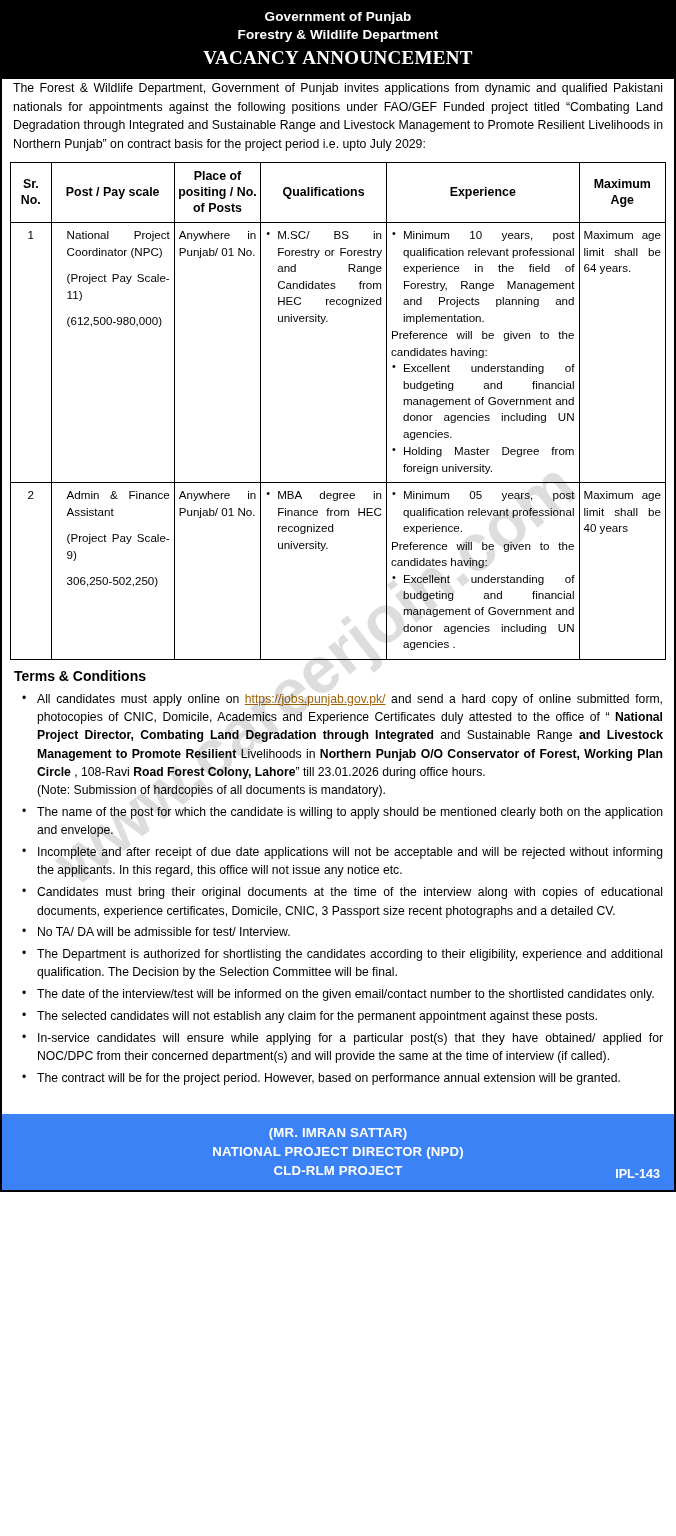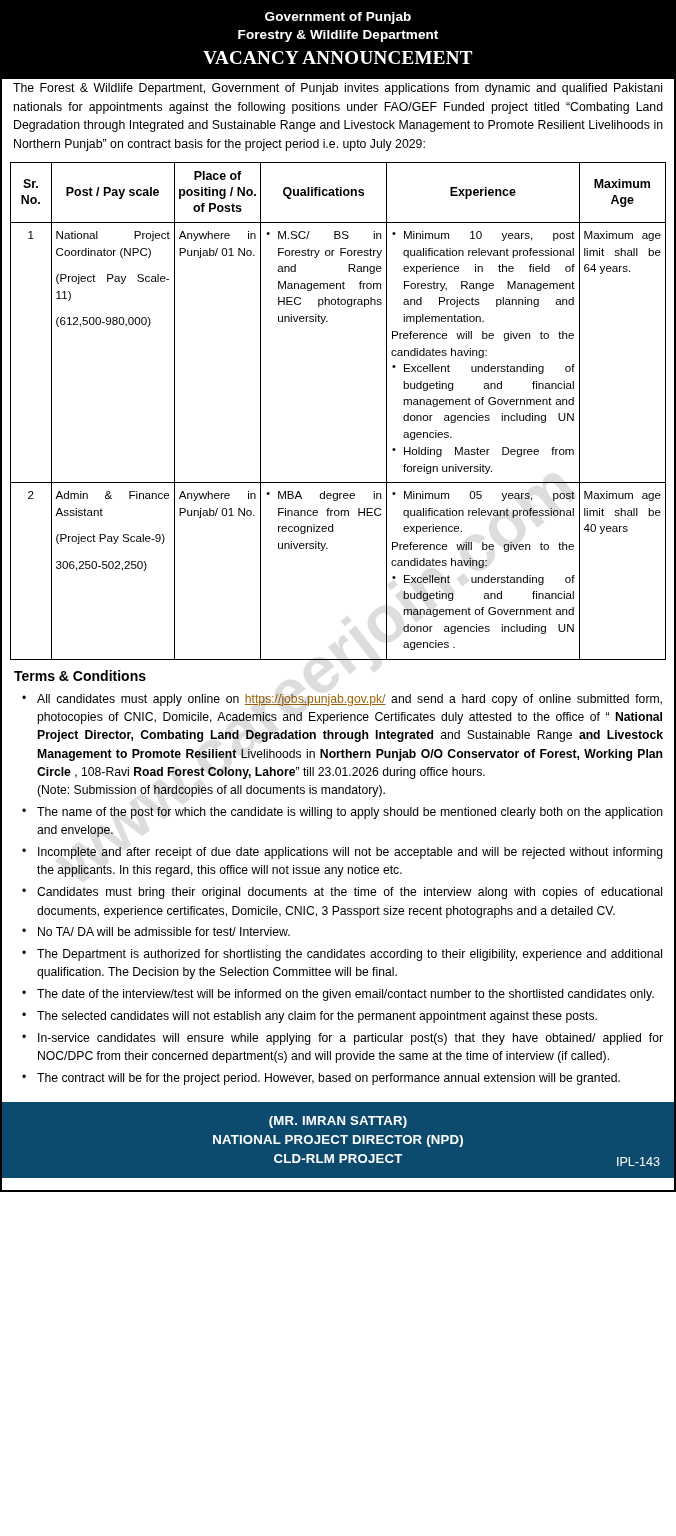--- a/index.html
+++ b/index.html
@@ -26,21 +26,21 @@
   table.vac{width:100%;border-collapse:collapse;table-layout:fixed;
             border:1.6px solid #000;}
   table.vac th,table.vac td{border:1.1px solid #000;vertical-align:top;
             padding:4px 4px 5px 4px;font-size:11.6px;line-height:1.42;}
   table.vac th{text-align:center;font-weight:bold;font-size:12.4px;
             vertical-align:middle;padding:5px 3px 6px 3px;line-height:1.3;}
   col.c1{width:6.2%}col.c2{width:18.8%}col.c3{width:13.2%}
   col.c4{width:19.2%}col.c5{width:29.4%}col.c6{width:13.2%}
   td.sr{text-align:center;font-size:11.6px;padding-top:5px;}
   .jt{text-align:justify;text-justify:inter-word;}
-  .pblk{margin:0 0 10px 0;}
+  .pblk{margin:0 0 10px 11px;}
   .pblk:last-child{margin-bottom:0;}
   ul.cell{margin:0;padding:0;list-style:none;}
   ul.cell li{position:relative;padding-left:12px;margin-bottom:1px;
              text-align:justify;text-justify:inter-word;}
   ul.cell li:before{content:"\2022";position:absolute;left:1px;top:-1px;font-size:11px;}
   ul.sub li{padding-left:12px;}
   .plain{text-align:justify;text-justify:inter-word;margin:0;}
   b{font-weight:bold;}
 
   
@@ -48,24 +48,24 @@
   .terms h2{font-size:14px;font-weight:bold;margin:0 0 6px 0;}
   ul.tl{margin:0;padding:0;list-style:none;}
   ul.tl>li{position:relative;padding-left:23px;margin-bottom:3.5px;
            font-size:12.2px;line-height:1.5;
            text-align:justify;text-justify:inter-word;}
   ul.tl>li:before{content:"\2022";position:absolute;left:8px;top:-1px;font-size:12px;}
   ul.tl>li .note{display:block;text-align:left;}
   a.lnk{color:#a16207;text-decoration:underline;}
 
   
-  .ftr{position:absolute;left:0;right:0;bottom:12px;background:#0c4a6e;color:#fff;
+  .ftr{position:absolute;left:0;right:0;bottom:0;background:#3b82f6;color:#fff;
        padding:9px 0 10px 0;text-align:center;}
   .ftr .fl{font-size:13.2px;font-weight:bold;line-height:1.44;letter-spacing:.2px;}
-  .ftr .ipl{position:absolute;right:14px;bottom:9px;font-size:12.6px;font-weight:normal;}
+  .ftr .ipl{position:absolute;right:14px;bottom:9px;font-size:12.6px;font-weight:bold;}
 
   
   .wm{position:absolute;left:0;top:0;width:676px;height:1536px;
       pointer-events:none;overflow:hidden;z-index:5;}
   .wm span{position:absolute;left:60px;top:830px;
            font-size:66px;font-weight:bold;color:#000;opacity:.13;
            white-space:nowrap;transform:rotate(-38deg);transform-origin:left center;
            font-family:"Liberation Sans", sans-serif;}
 </style>
 </head>
@@ -107,21 +107,21 @@
           <td>
             <div class="pblk jt">National Project Coordinator (NPC)</div>
             <div class="pblk jt">(Project Pay Scale-11)</div>
             <div class="pblk">(612,500-980,000)</div>
           </td>
           <td>
             <div class="jt">Anywhere in Punjab/ 01 No.</div>
           </td>
           <td>
             <ul class="cell">
-              <li>M.SC/ BS in Forestry or Forestry and Range Management from HEC photographs university.</li>
+              <li>M.SC/ BS in Forestry or Forestry and Range Candidates from HEC recognized university.</li>
             </ul>
           </td>
           <td>
             <ul class="cell">
               <li>Minimum 10 years, post qualification relevant professional experience in the field of Forestry, Range Management and Projects planning and implementation.</li>
             </ul>
             <div class="plain">Preference will be given to the candidates having:</div>
             <ul class="cell sub">
               <li>Excellent understanding of budgeting and financial management of Government and donor agencies including UN agencies.</li>
               <li>Holding Master Degree from foreign university.</li>

